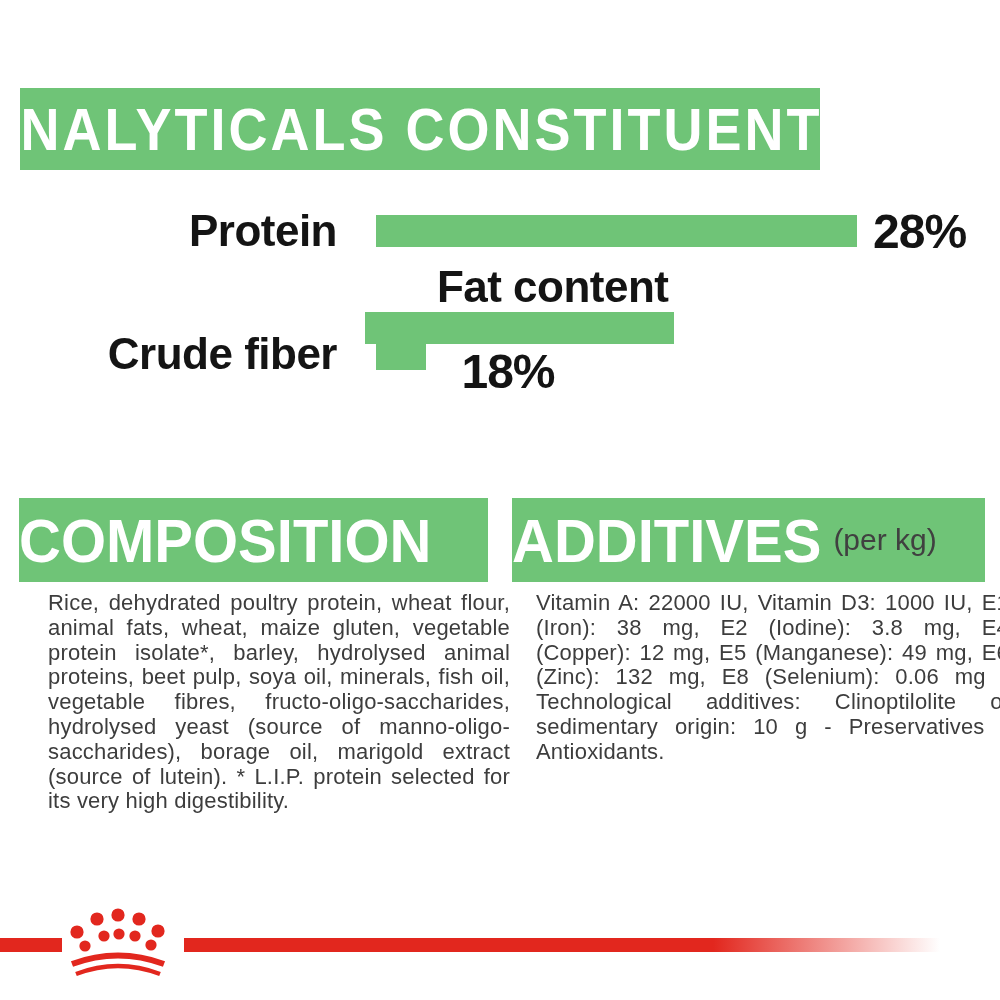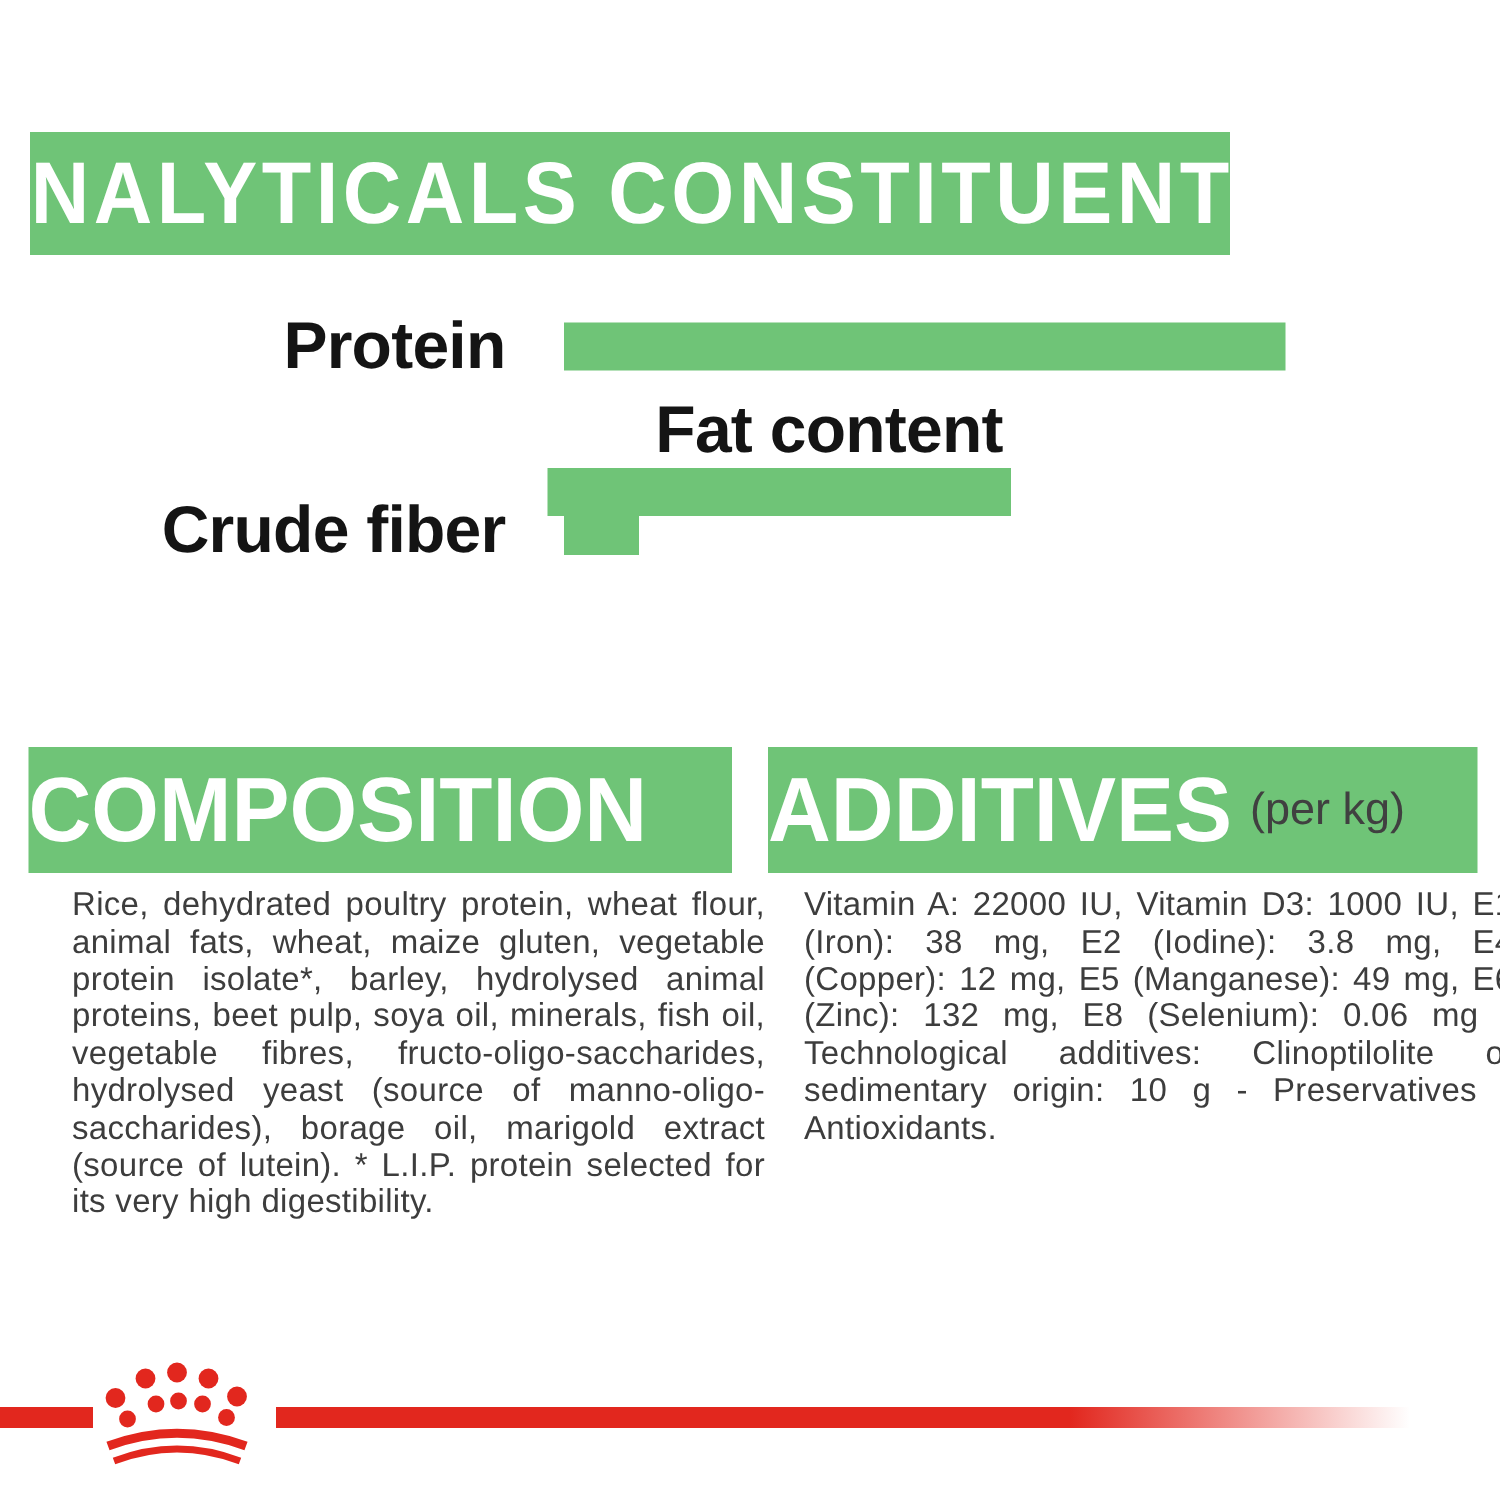--- a/index.html
+++ b/index.html
@@ -79,25 +79,27 @@
 </head>
 <body>
 
 <div class="analyticals-header">
   <span class="title">ANALYTICALS CONSTITUENTS</span>
 </div>
 
 <div class="bar-row" id="row-protein">
   <span class="bar-label">Protein</span>
   <div class="bar-fill" style="width: 481px; background: rgb(111, 196, 119);"></div>
+  <span class="bar-value">28%</span>
 </div>
 
 <div class="bar-row" id="row-fat">
   <span class="bar-label">Fat content</span>
   <div class="bar-fill" style="width: 309px; background: rgb(111, 196, 119);"></div>
+  <span class="bar-value">18%</span>
 </div>
 
 <div class="bar-row" id="row-fiber">
   <span class="bar-label">Crude fiber</span>
   <div class="bar-fill" style="width: 50px; background: rgb(111, 196, 119);"></div>
 </div>
 
 <div class="section-header" id="composition-header">
   <span class="section-title">COMPOSITION</span>
 </div>

